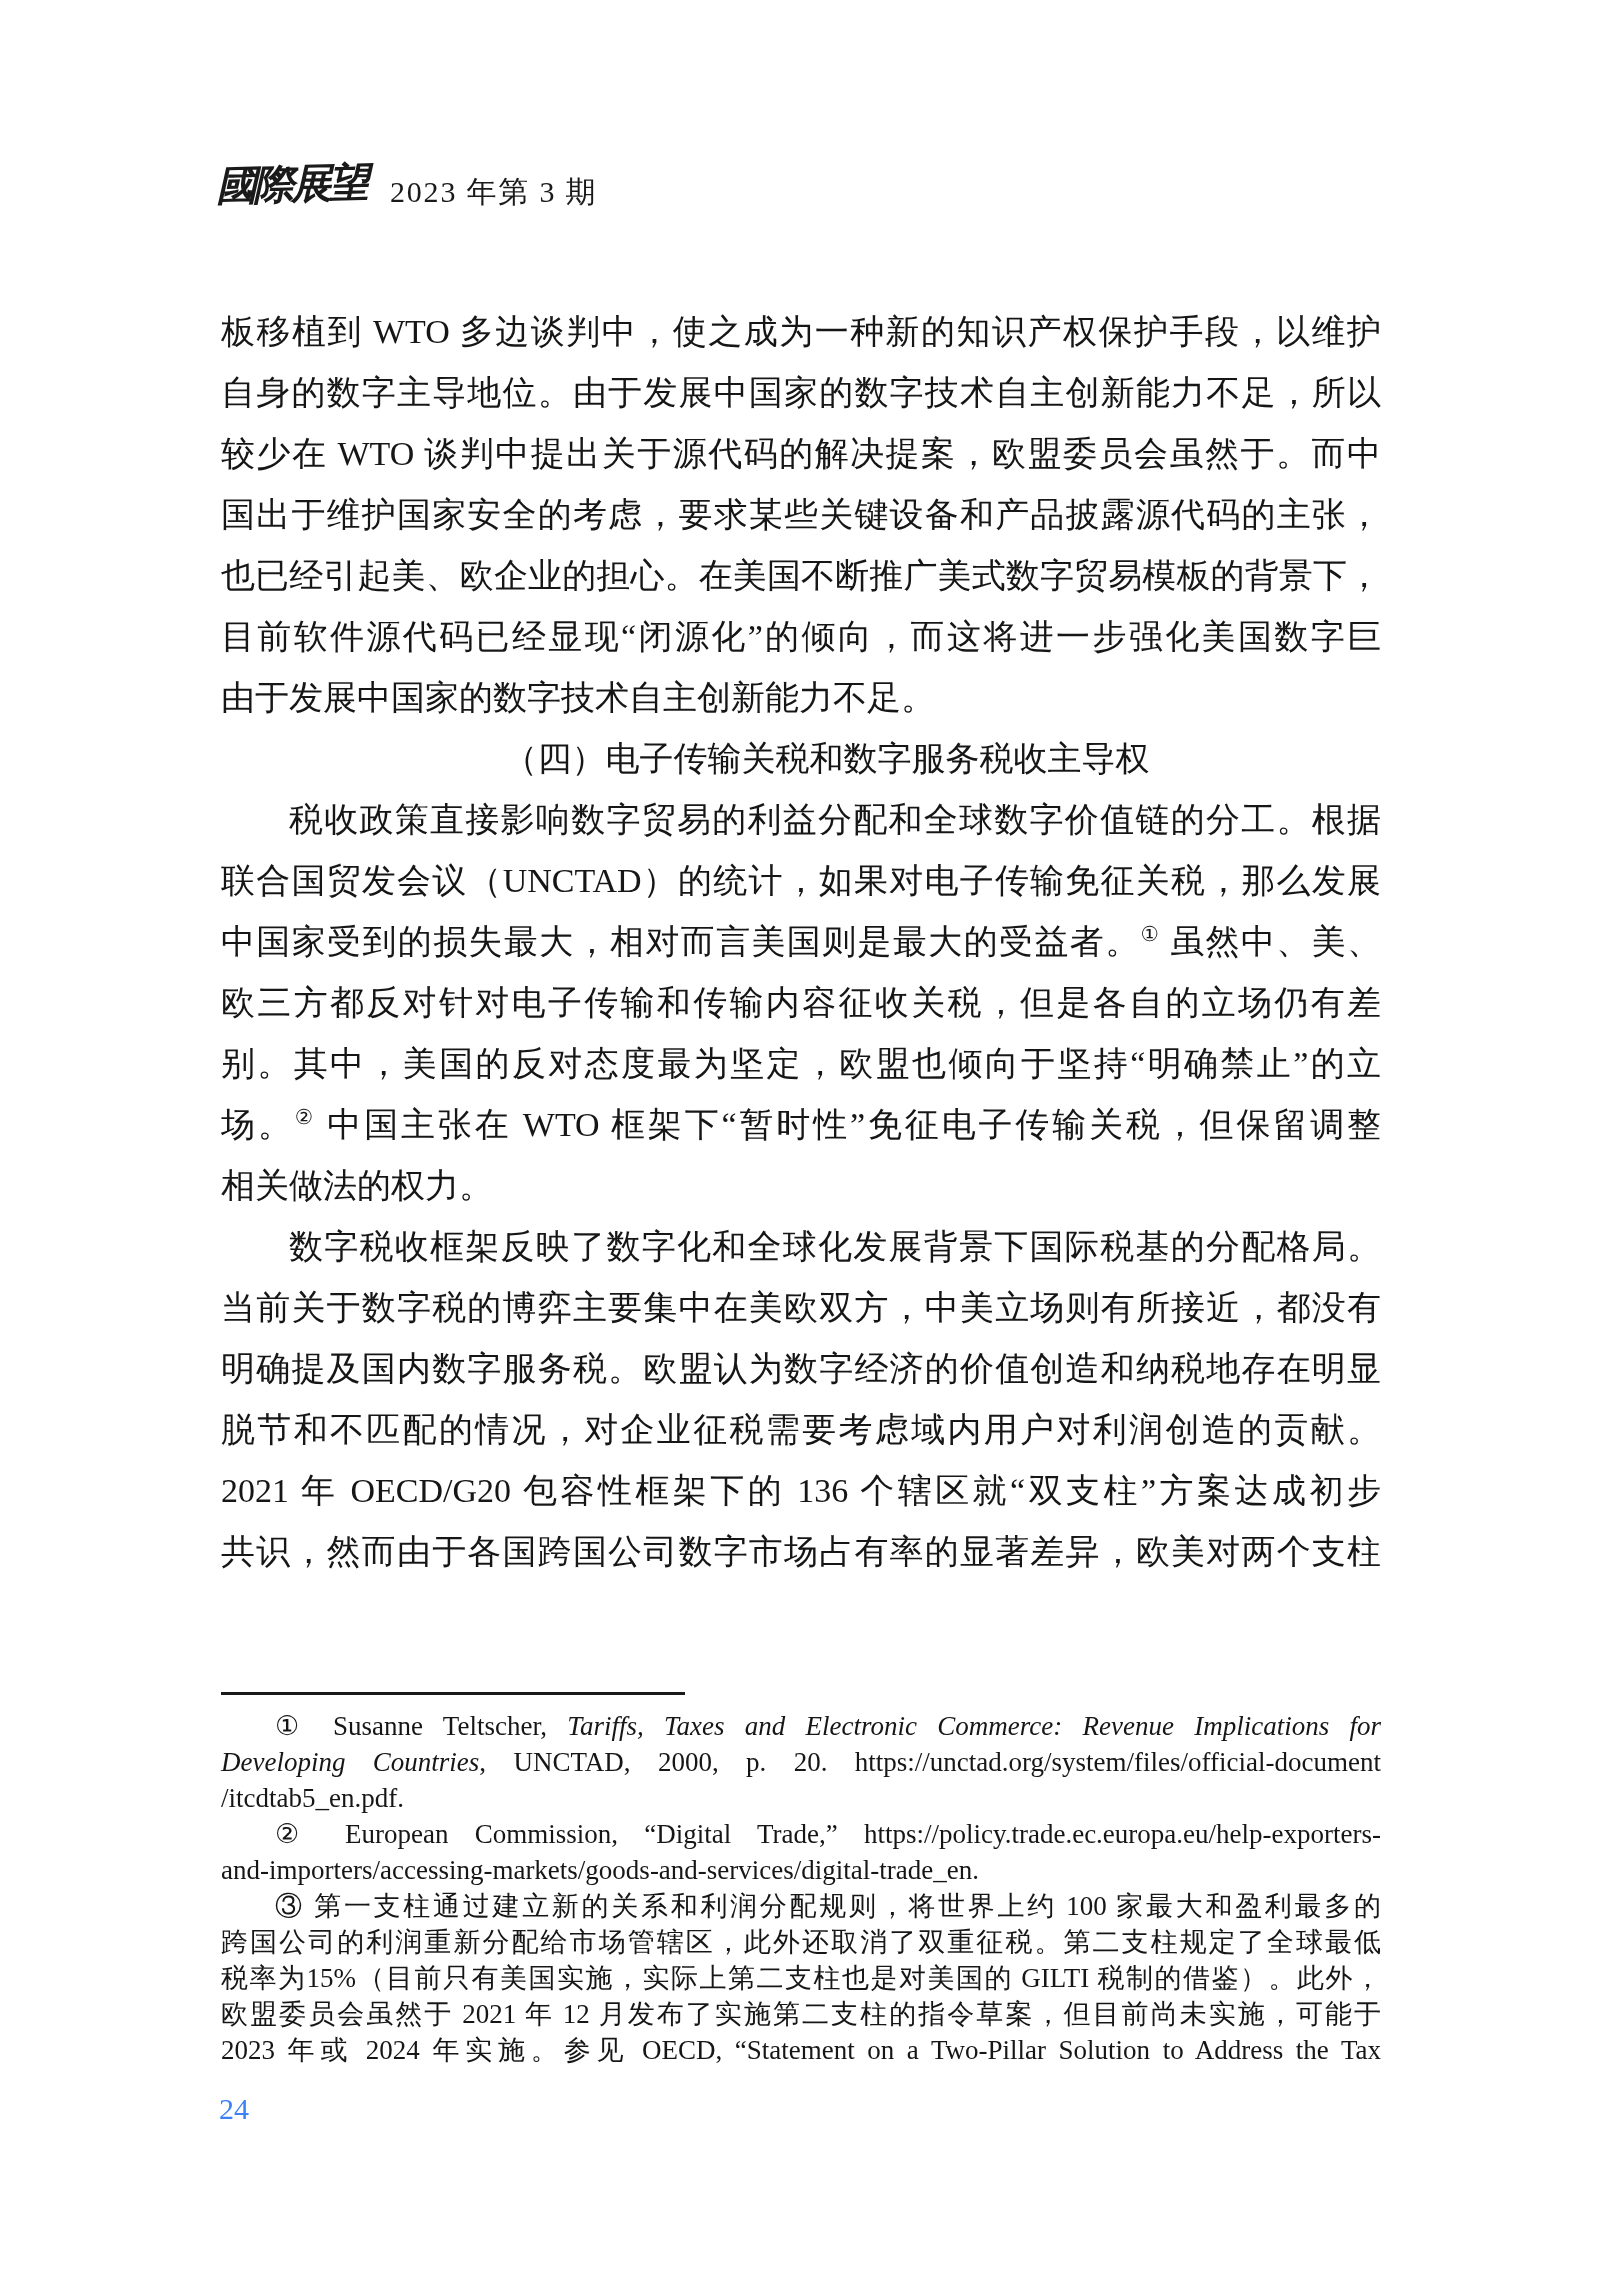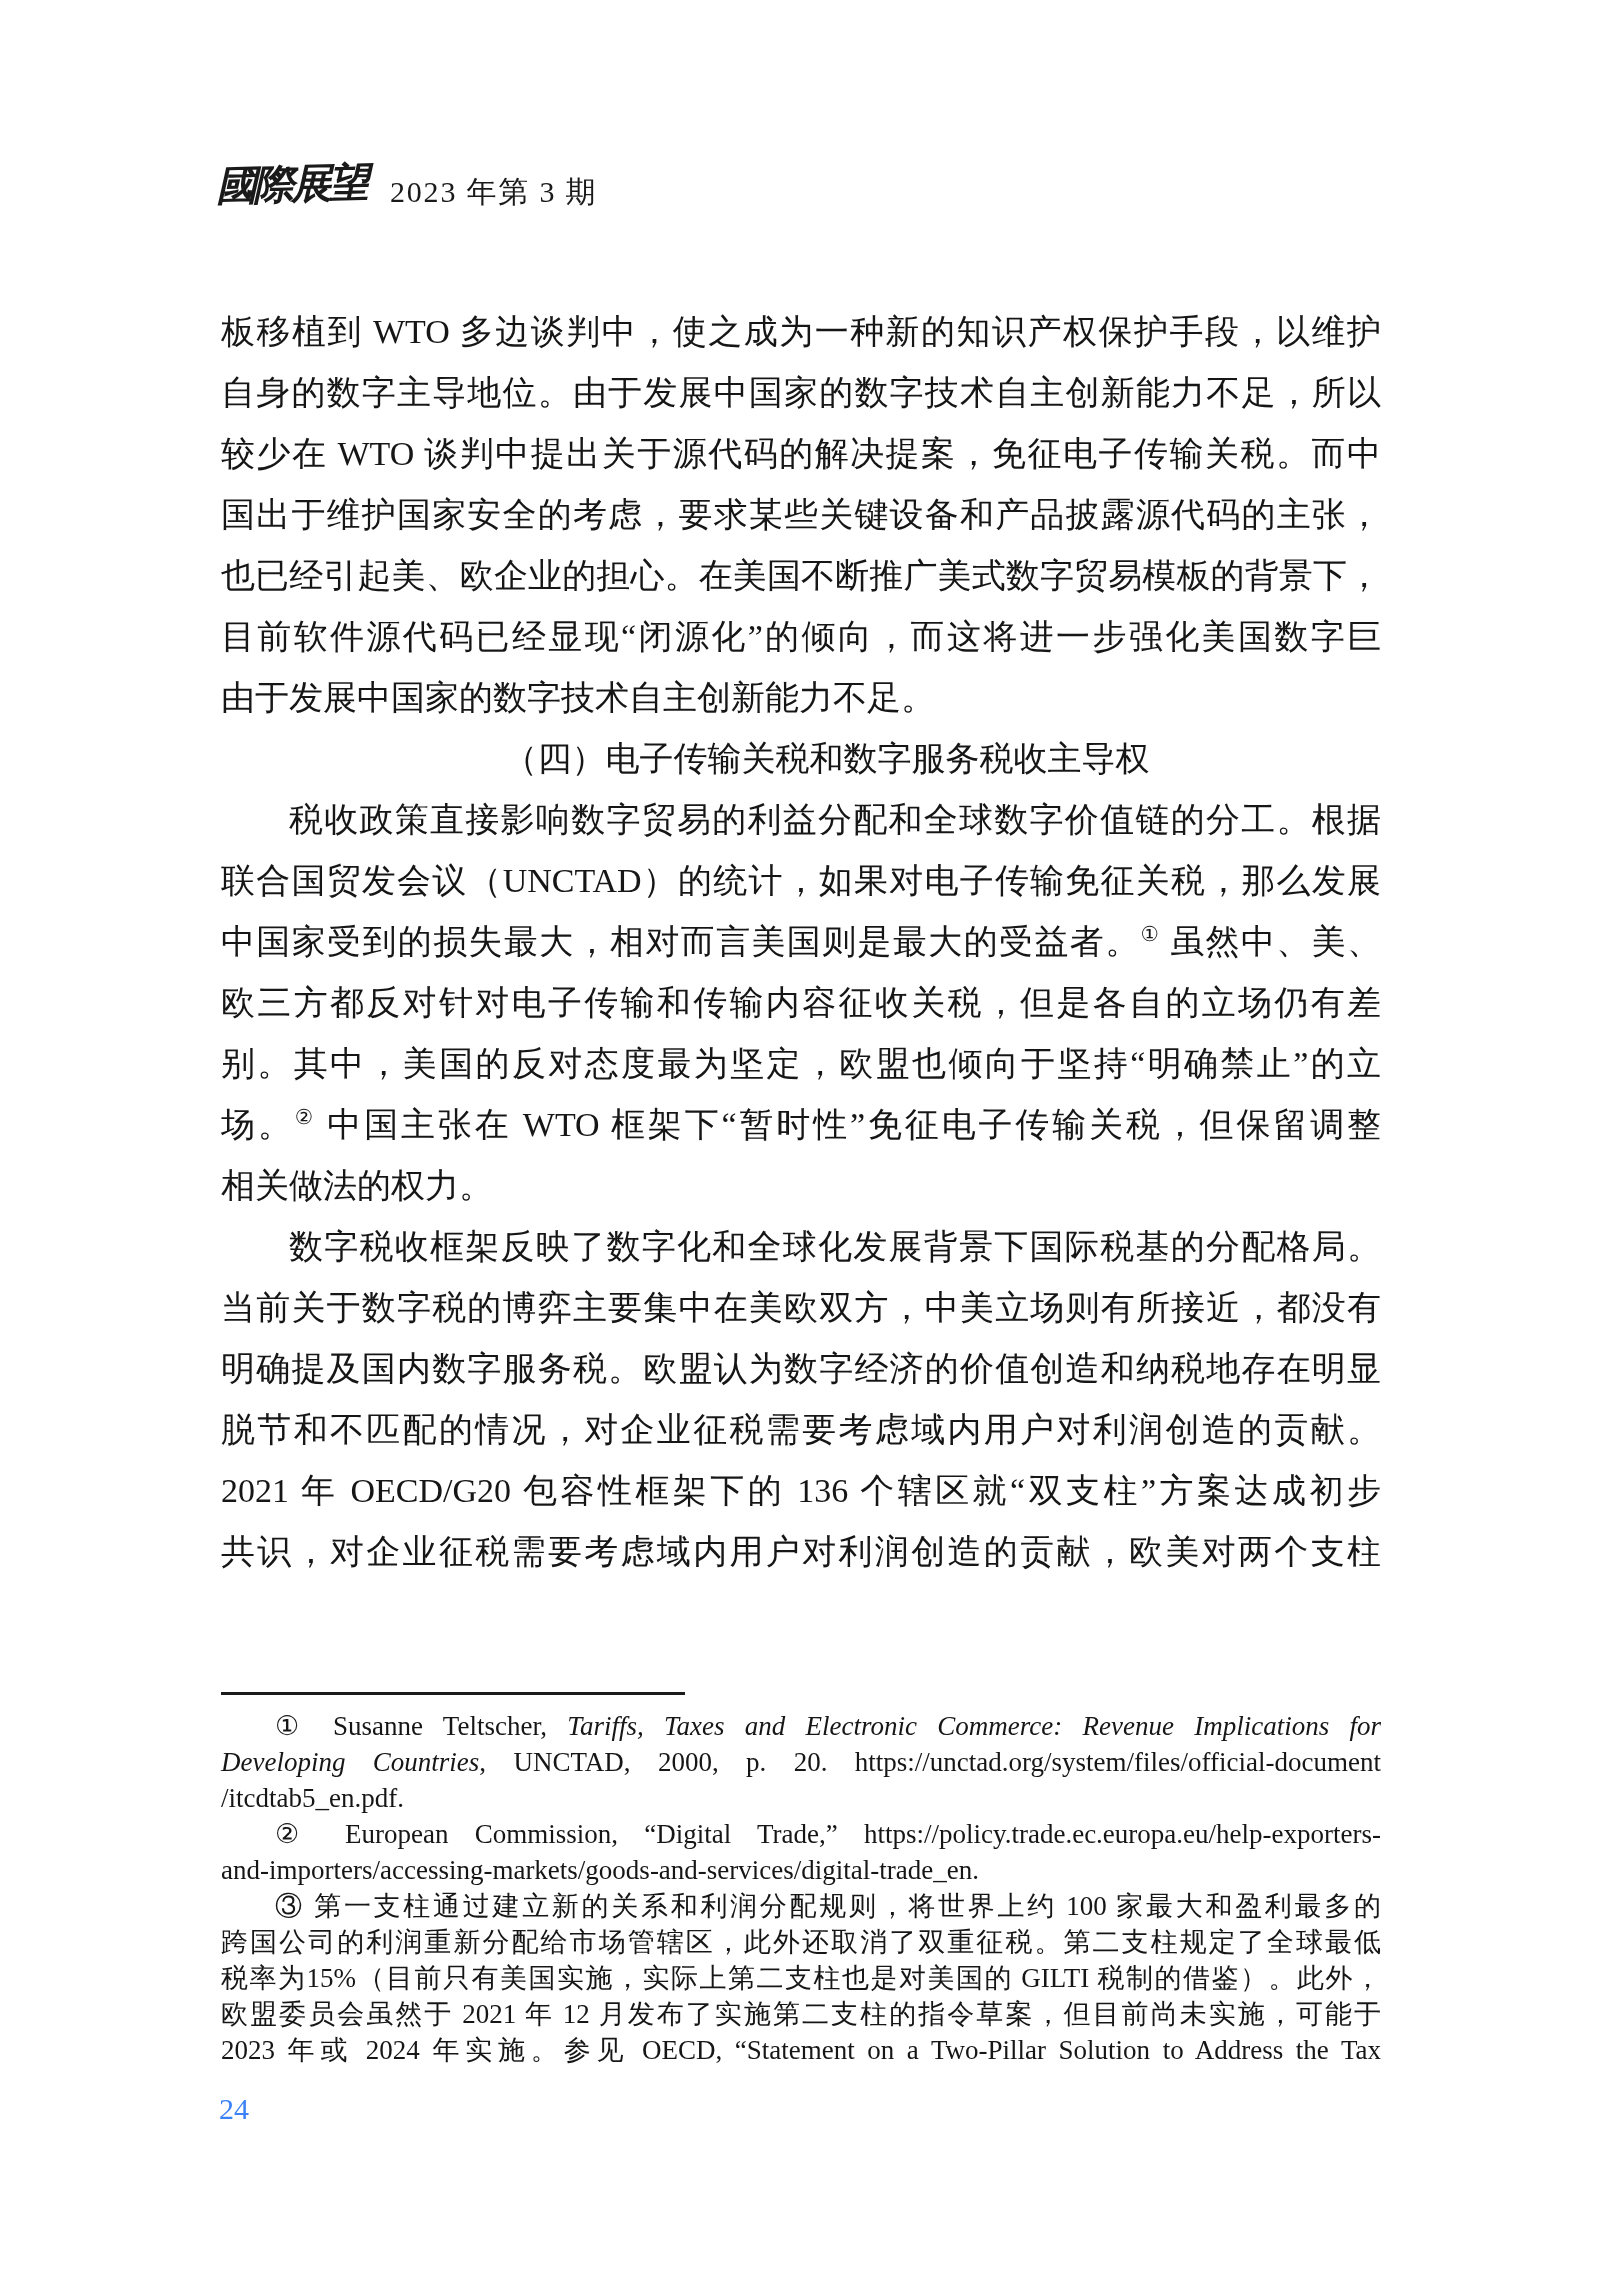--- a/index.html
+++ b/index.html
@@ -68,39 +68,39 @@
 
 <div class="page">
 
   <div class="journal-logo">國際展望</div>
 
   <div class="issue-label">2023 年第 3 期</div>
 
   <div class="body-block">
       <div class="bline j"><span>板移植到 WTO 多边谈判中，使之成为一种新的知识产权保护手段，以维护</span></div>
       <div class="bline j"><span>自身的数字主导地位。由于发展中国家的数字技术自主创新能力不足，所以</span></div>
-      <div class="bline j"><span>较少在 WTO 谈判中提出关于源代码的解决提案，免征电子传输关税。而中</span></div>
+      <div class="bline j"><span>较少在 WTO 谈判中提出关于源代码的解决提案，欧盟委员会虽然于。而中</span></div>
       <div class="bline j"><span>国出于维护国家安全的考虑，要求某些关键设备和产品披露源代码的主张，</span></div>
       <div class="bline j"><span>也已经引起美、欧企业的担心。在美国不断推广美式数字贸易模板的背景下，</span></div>
       <div class="bline j"><span>目前软件源代码已经显现“闭源化”的倾向，而这将进一步强化美国数字巨</span></div>
       <div class="bline"><span>由于发展中国家的数字技术自主创新能力不足。</span></div>
       <div class="bline" style="padding-left: 1.5em; text-align: center;"><span>（四）电子传输关税和数字服务税收主导权</span></div>
       <div class="bline j" style="padding-left: 2em;"><span>税收政策直接影响数字贸易的利益分配和全球数字价值链的分工。根据</span></div>
       <div class="bline j"><span>联合国贸发会议（UNCTAD）的统计，如果对电子传输免征关税，那么发展</span></div>
       <div class="bline j"><span>中国家受到的损失最大，相对而言美国则是最大的受益者。</span><sup class="fnref">①</sup><span> 虽然中、美、</span></div>
       <div class="bline j"><span>欧三方都反对针对电子传输和传输内容征收关税，但是各自的立场仍有差</span></div>
       <div class="bline j"><span>别。其中，美国的反对态度最为坚定，欧盟也倾向于坚持“明确禁止”的立</span></div>
       <div class="bline j"><span>场。</span><sup class="fnref">②</sup><span> 中国主张在 WTO 框架下“暂时性”免征电子传输关税，但保留调整</span></div>
       <div class="bline"><span>相关做法的权力。</span></div>
       <div class="bline j" style="padding-left: 2em;"><span>数字税收框架反映了数字化和全球化发展背景下国际税基的分配格局。</span></div>
       <div class="bline j"><span>当前关于数字税的博弈主要集中在美欧双方，中美立场则有所接近，都没有</span></div>
       <div class="bline j"><span>明确提及国内数字服务税。欧盟认为数字经济的价值创造和纳税地存在明显</span></div>
       <div class="bline j"><span>脱节和不匹配的情况，对企业征税需要考虑域内用户对利润创造的贡献。</span></div>
       <div class="bline j"><span>2021 年 OECD/G20 包容性框架下的 136 个辖区就“双支柱”方案达成初步</span></div>
-      <div class="bline j"><span>共识，对企业征税需要考虑域内用户对利润创造的贡献，欧美对两个支柱</span></div>
+      <div class="bline j"><span>共识，然而由于各国跨国公司数字市场占有率的显著差异，欧美对两个支柱</span></div>
     </div>
 
   <div class="foot-rule"></div>
 
   <div class="fn-block">
       <div class="fline j" style="padding-left: 2em;"><span>① Susanne Teltscher, </span><i>Tariffs, Taxes and Electronic Commerce: Revenue Implications for</i></div>
       <div class="fline j"><i>Developing Countries</i><span>, UNCTAD, 2000, p. 20. https://unctad.org/system/files/official-document</span></div>
       <div class="fline"><span>/itcdtab5_en.pdf.</span></div>
       <div class="fline j" style="padding-left: 2em;"><span>② European Commission, “Digital Trade,” https://policy.trade.ec.europa.eu/help-exporters-</span></div>
       <div class="fline"><span>and-importers/accessing-markets/goods-and-services/digital-trade_en.</span></div>

